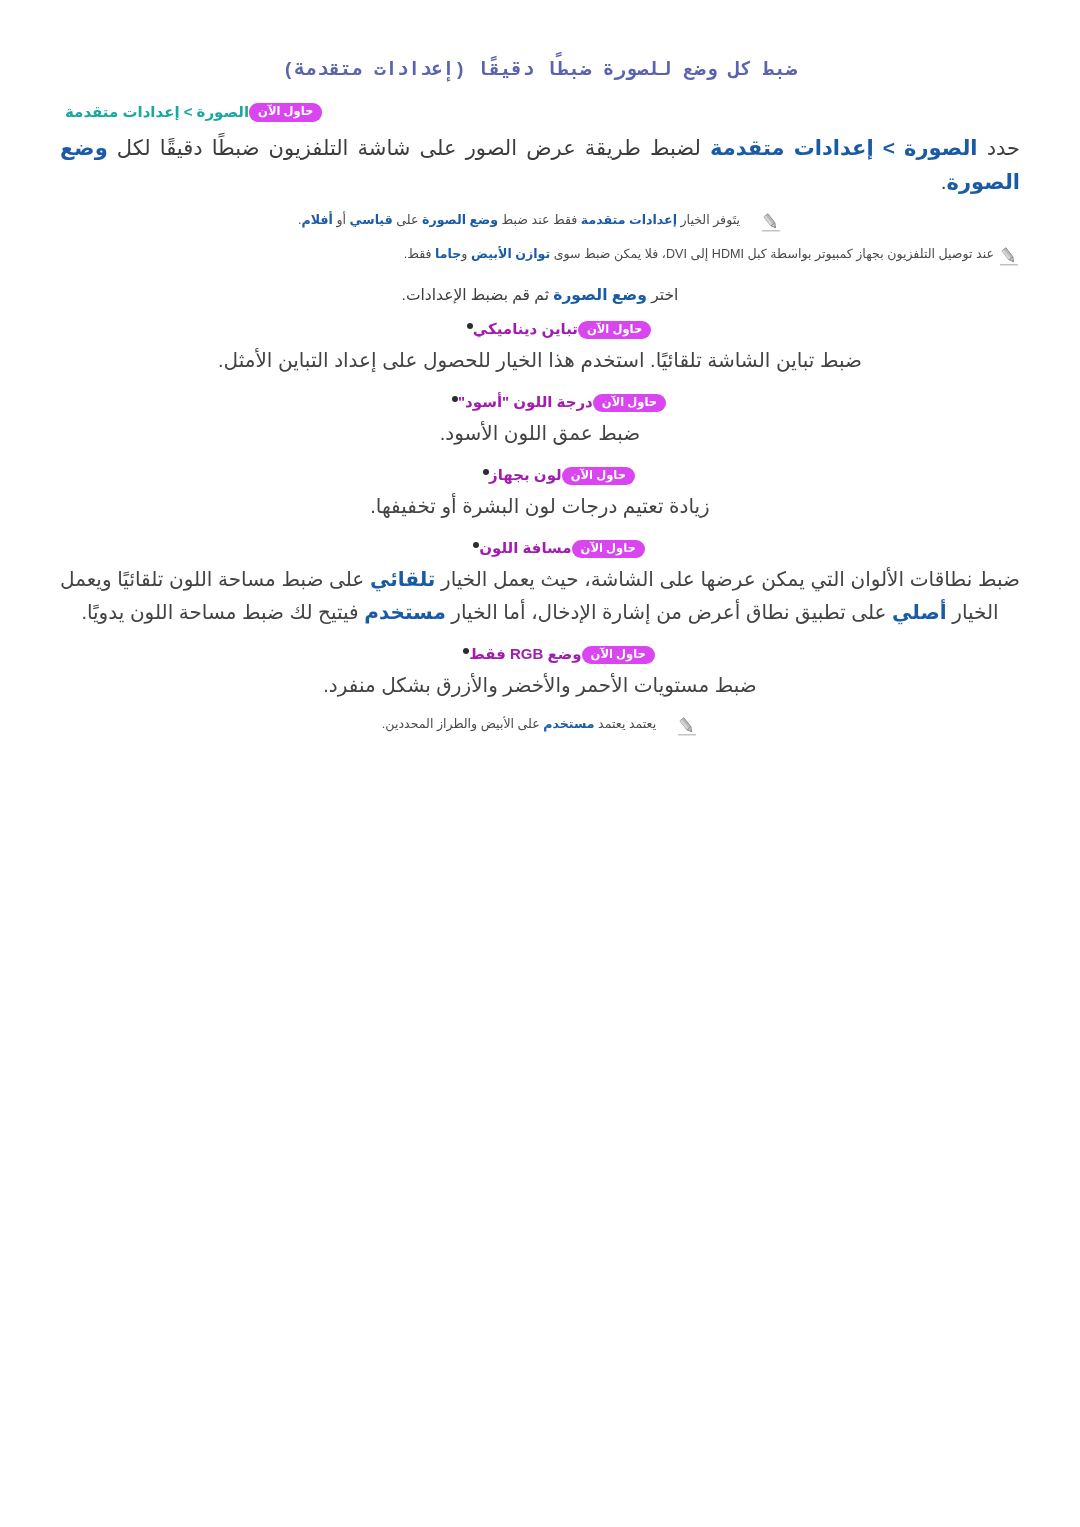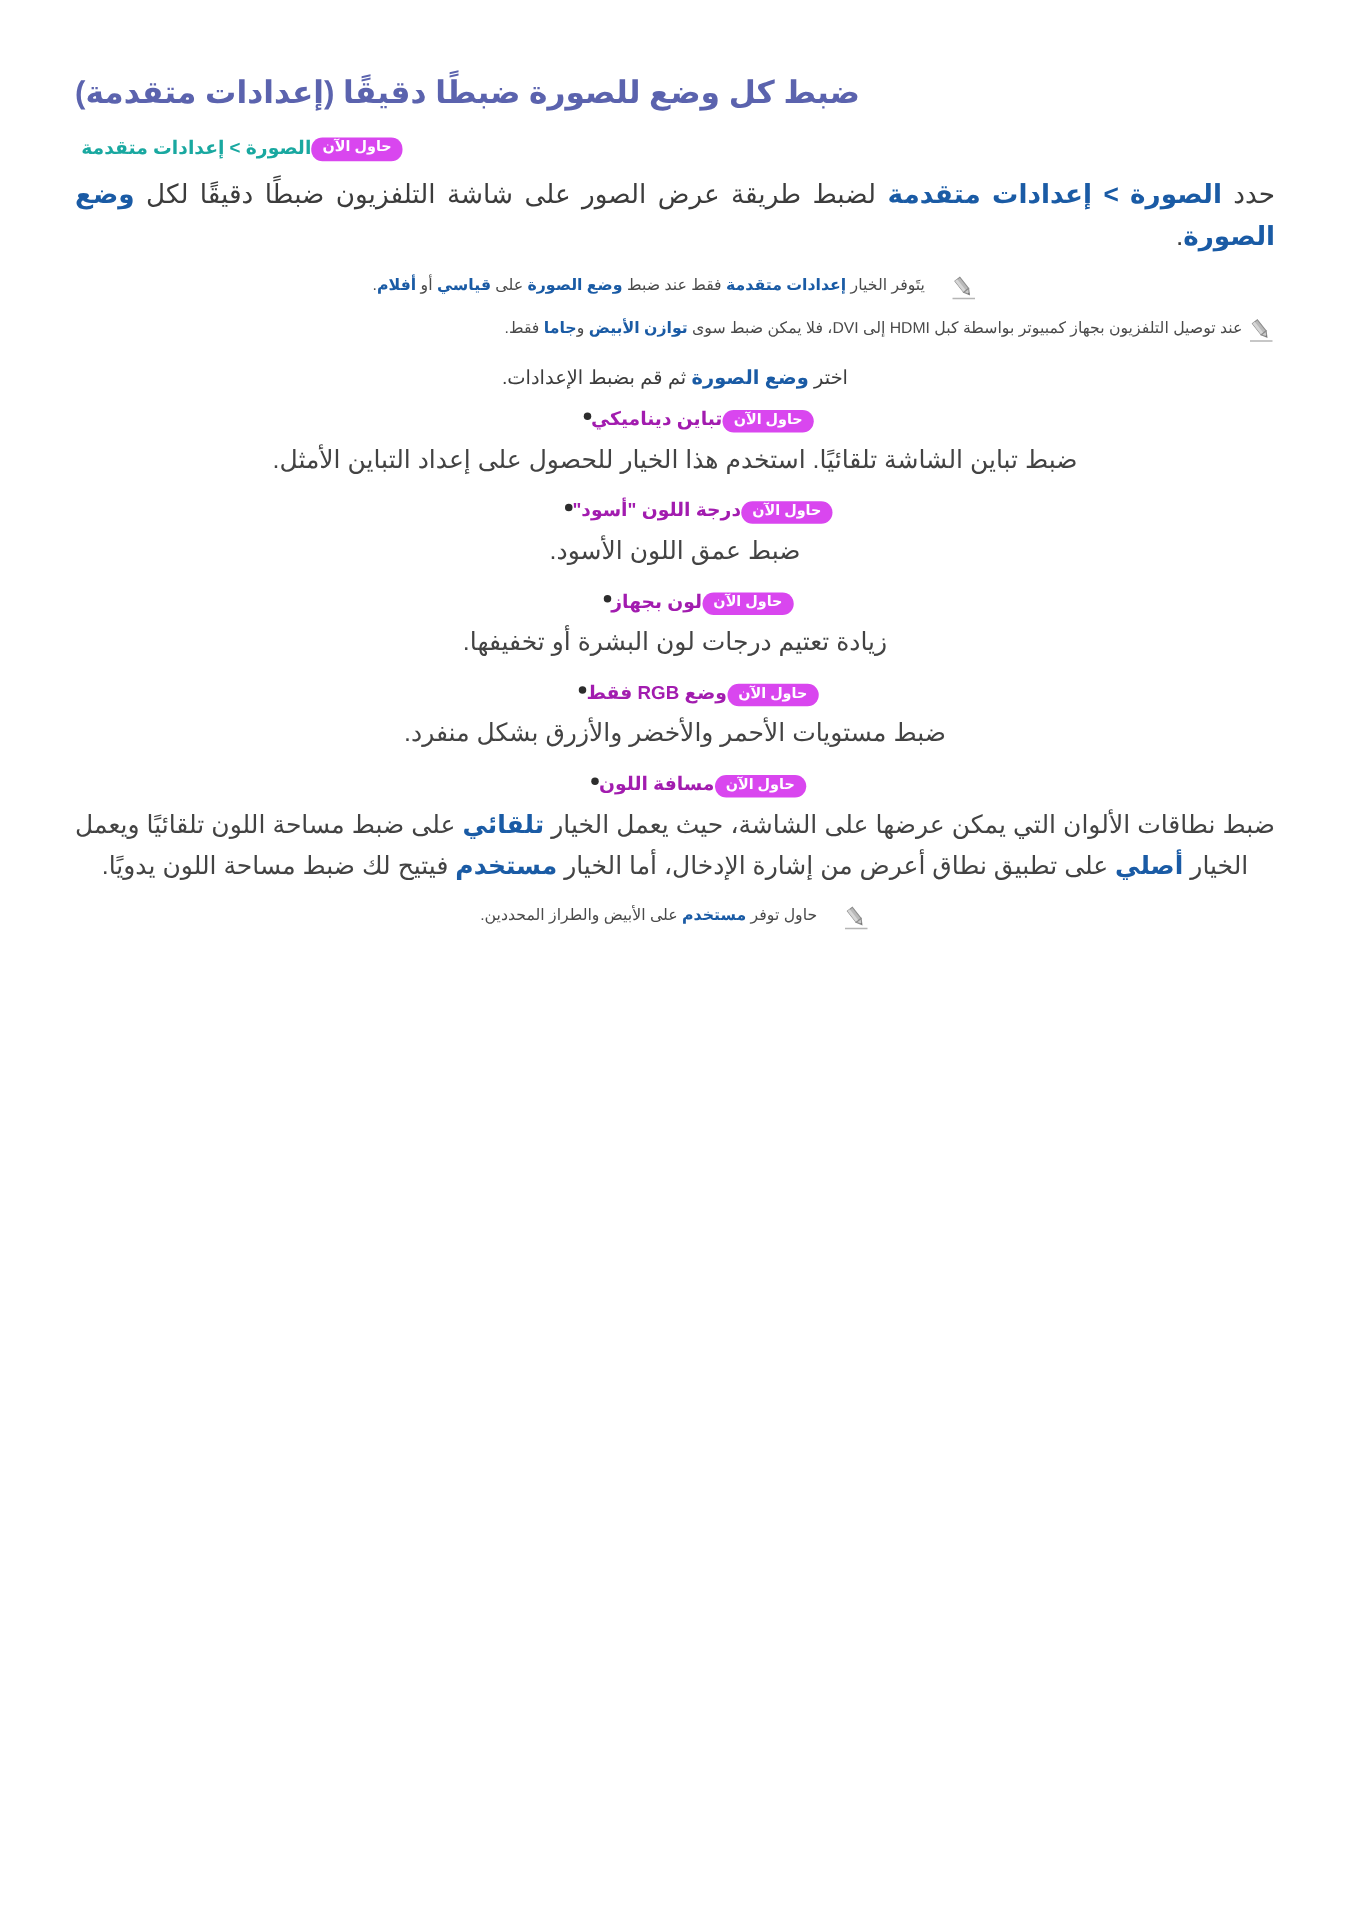--- a/index.html
+++ b/index.html
@@ -27,27 +27,28 @@
   .content {
     position: absolute;
     top: 58px;
     right: 60px;
     left: 60px;
     width: 960px;
   }
 
   
   .page-title {
-    font-size: 25px;
+    font-size: 19px;
     font-weight: bold;
     color: #5b63ae;
-    text-align: left;
+    text-align: center;
     line-height: 1.35;
     margin: 0 0 16px 0;
     letter-spacing: 0;
+    font-family: Liberation Mono, monospace;
   }
 
   
   .breadcrumb-row {
     text-align: left;
     padding-left: 5px;
     margin-bottom: 9px;
     line-height: 1.4;
   }
   .breadcrumb {
@@ -244,43 +245,43 @@
 
       <li class="bullet-item">
         <div class="bullet-head">
           <span class="try-badge">حاول الآن</span><span class="bullet-title">لون بجهاز</span><span class="dot"></span>
         </div>
         <p class="desc">زيادة تعتيم درجات لون البشرة أو تخفيفها.</p>
       </li>
 
       <li class="bullet-item">
         <div class="bullet-head">
+          <span class="try-badge">حاول الآن</span><span class="bullet-title">مسافة اللون</span><span class="dot"></span>
+        </div>
+        <p class="desc justified"><span>ضبط نطاقات الألوان التي يمكن عرضها على الشاشة، حيث يعمل الخيار </span><span class="hl">تلقائي</span><span> على ضبط مساحة اللون تلقائيًا ويعمل الخيار </span><span class="hl">أصلي</span><span> على تطبيق نطاق أعرض من إشارة الإدخال، أما الخيار </span><span class="hl">مستخدم</span><span> فيتيح لك ضبط مساحة اللون يدويًا.</span></p>
+      </li>
+
+      <li class="bullet-item">
+        <div class="bullet-head">
           <span class="try-badge">حاول الآن</span><span class="bullet-title">وضع RGB فقط</span><span class="dot"></span>
         </div>
         <p class="desc">ضبط مستويات الأحمر والأخضر والأزرق بشكل منفرد.</p>
-      </li>
-
-      <li class="bullet-item">
-        <div class="bullet-head">
-          <span class="try-badge">حاول الآن</span><span class="bullet-title">مسافة اللون</span><span class="dot"></span>
-        </div>
-        <p class="desc justified"><span>ضبط نطاقات الألوان التي يمكن عرضها على الشاشة، حيث يعمل الخيار </span><span class="hl">تلقائي</span><span> على ضبط مساحة اللون تلقائيًا ويعمل الخيار </span><span class="hl">أصلي</span><span> على تطبيق نطاق أعرض من إشارة الإدخال، أما الخيار </span><span class="hl">مستخدم</span><span> فيتيح لك ضبط مساحة اللون يدويًا.</span></p>
       </li>
 
     </ul>
 
     <div class="note-row centered">
       <span class="note-icon">
         <svg width="22" height="22" viewBox="0 0 22 22" aria-hidden="true">
           <g transform="rotate(-38 11 11)">
             <rect x="8.6" y="2.6" width="5.0" height="11.4" fill="#b9b9b9" stroke="#8d8d8d" stroke-width="0.9"></rect>
             <rect x="8.6" y="2.6" width="2.4" height="11.4" fill="#d6d6d6"></rect>
             <polygon points="8.6,14.0 13.6,14.0 11.1,18.2" fill="#c9c9c9" stroke="#8d8d8d" stroke-width="0.9"></polygon>
             <polygon points="10.3,16.9 11.9,16.9 11.1,18.4" fill="#6f6f6f"></polygon>
           </g>
           <rect x="2" y="19.2" width="18" height="1.2" fill="#b5b5b5"></rect>
         </svg>
       </span>
-      <div class="note"><span>حاول توفر </span><span class="hl">مستخدم</span><span> على الأبيض والطراز المحددين.</span></div>
+      <div class="note"><span>يعتمد يعتمد </span><span class="hl">مستخدم</span><span> على الأبيض والطراز المحددين.</span></div>
     </div>
 
   </div>
 </div>
 
 </body></html>

